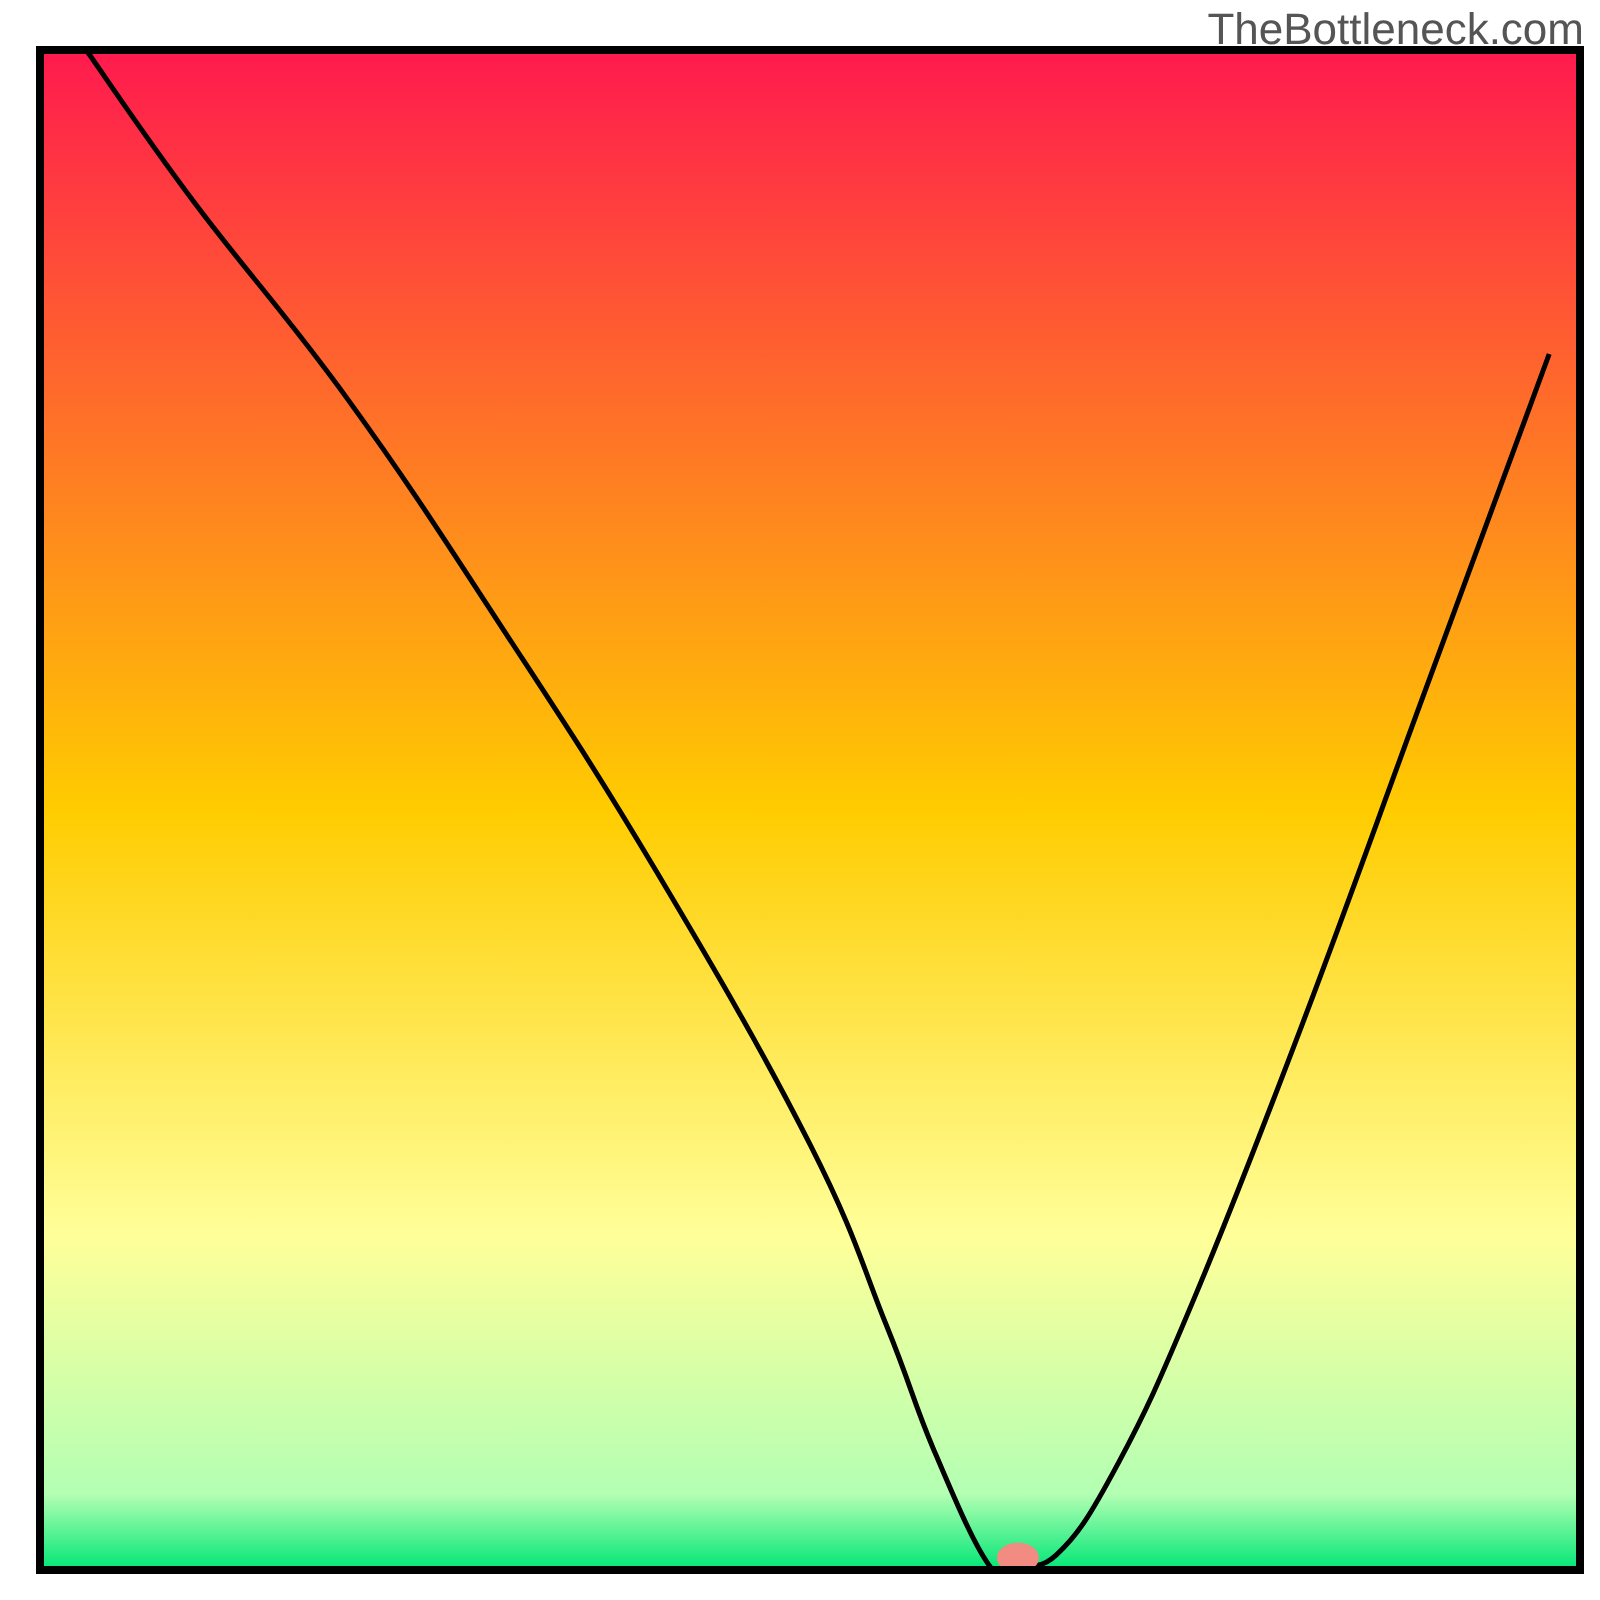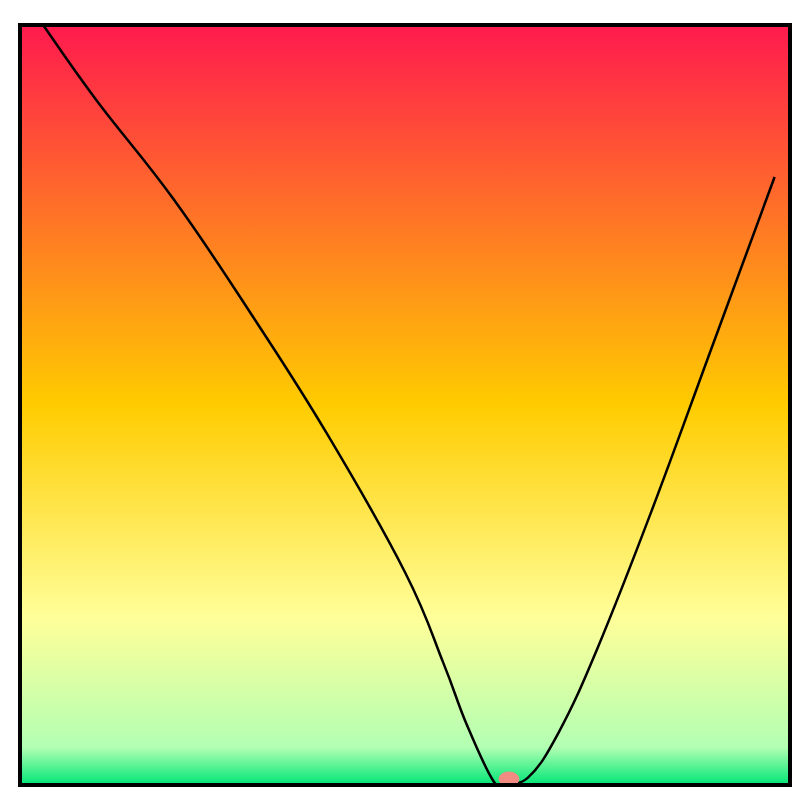--- a/index.html
+++ b/index.html
@@ -25,20 +25,21 @@
     z-index: 5;
   }
   svg {
     display: block;
   }
 </style>
 </head>
 <body>
 
 <div class="chart-container">
+  <div class="watermark">TheBottleneck.com</div>
   <svg id="chart-svg" width="800" height="800" viewBox="0 0 800 800">
     <defs>
       <linearGradient id="bg-grad" x1="0" y1="0" x2="0" y2="1">
           <stop offset="0%" stop-color="#ff1a4e"></stop>
           <stop offset="50%" stop-color="#ffcc00"></stop>
           <stop offset="78%" stop-color="#ffff99"></stop>
           <stop offset="95%" stop-color="#b3ffb3"></stop>
           <stop offset="100%" stop-color="#00e676"></stop>
         </linearGradient>
       <clipPath id="plot-clip">

